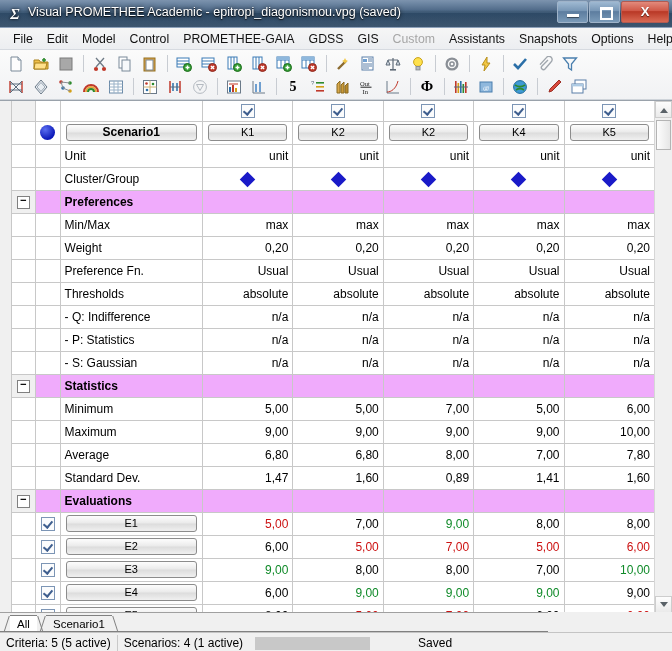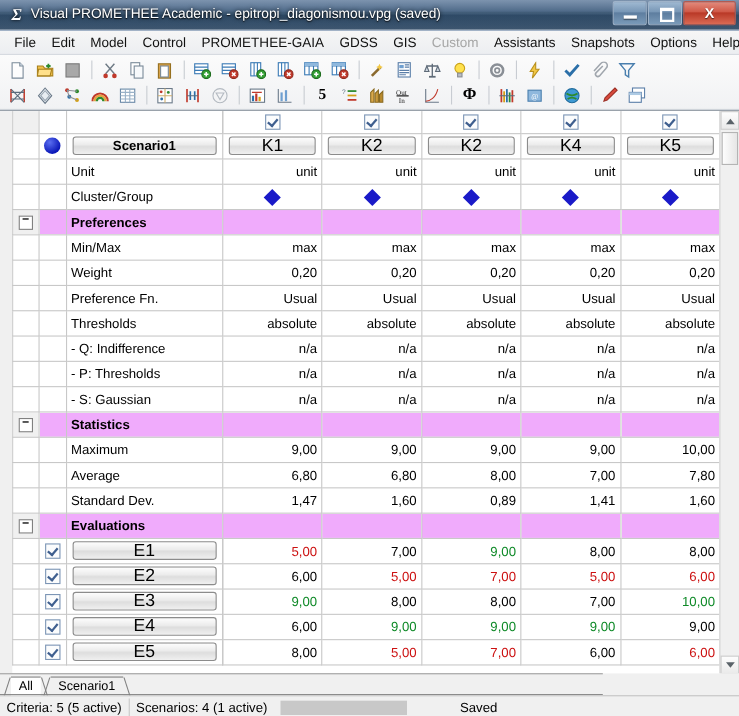--- a/index.html
+++ b/index.html
@@ -145,21 +145,21 @@
   .cb:after{
     content:"";position:absolute;left:3px;top:1px;
     width:4px;height:7px;border:solid #3f5f8f;
     border-width:0 2px 2px 0;transform:rotate(40deg);
   }
   
   .gbtn{
     display:block;width:calc(100% - 2px);height:17px;line-height:15px;
     border:1px solid #8c8c8c;border-radius:3px;
     background:linear-gradient(to bottom,#fdfdfd 0%,#eaeaea 48%,#dcdcdc 52%,#f0f0f0 100%);
-    text-align:center;font-size:16px;color:#000;
+    text-align:center;font-size:11px;color:#000;
     box-sizing:border-box;margin:0 auto;cursor:default;
   }
   .gbtn.bold{font-weight:bold;font-size:12px;}
   td.btncell{padding:1px 2px;}
   
   .bluedot{
     width:15px;height:15px;border-radius:50%;
     background:radial-gradient(circle at 35% 30%,#5a6ef0,#0b18b8 70%);
     display:inline-block;vertical-align:middle;
   }
@@ -703,21 +703,21 @@
         <td class="lbl" colspan="2">- Q: Indifference</td>
         <td class="num">n/a</td>
         <td class="num">n/a</td>
         <td class="num">n/a</td>
         <td class="num">n/a</td>
         <td class="num">n/a</td>
       </tr>
       <tr>
         <td class="exp"></td>
             <td class="chk"></td>
-        <td class="lbl" colspan="2">- P: Thresholds</td>
+        <td class="lbl" colspan="2">- P: Statistics</td>
         <td class="num">n/a</td>
         <td class="num">n/a</td>
         <td class="num">n/a</td>
         <td class="num">n/a</td>
         <td class="num">n/a</td>
       </tr>
       <tr>
         <td class="exp"></td>
             <td class="chk"></td>
         <td class="lbl" colspan="2">- S: Gaussian</td>
@@ -730,20 +730,30 @@
 
       <tr class="section">
         <td class="exp"><span class="expbox">−</span></td>
         <td></td>
         <td class="lbl" colspan="2">Statistics</td>
         <td></td>
             <td></td>
         <td></td>
             <td></td>
         <td></td>
+      </tr>
+      <tr>
+        <td class="exp"></td>
+            <td class="chk"></td>
+        <td class="lbl" colspan="2">Minimum</td>
+        <td class="num">5,00</td>
+        <td class="num">5,00</td>
+        <td class="num">7,00</td>
+        <td class="num">5,00</td>
+        <td class="num">6,00</td>
       </tr>
       <tr>
         <td class="exp"></td>
             <td class="chk"></td>
         <td class="lbl" colspan="2">Maximum</td>
         <td class="num">9,00</td>
         <td class="num">9,00</td>
         <td class="num">9,00</td>
         <td class="num">9,00</td>
         <td class="num">10,00</td>

